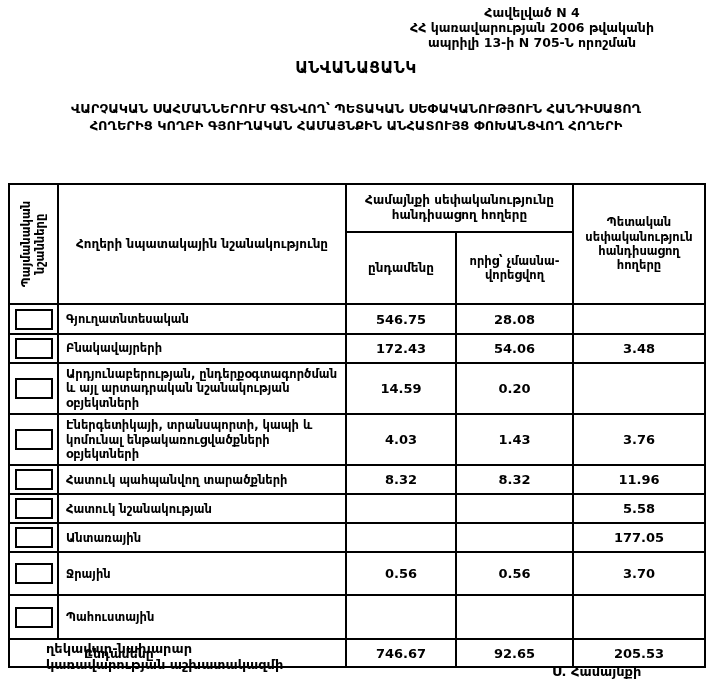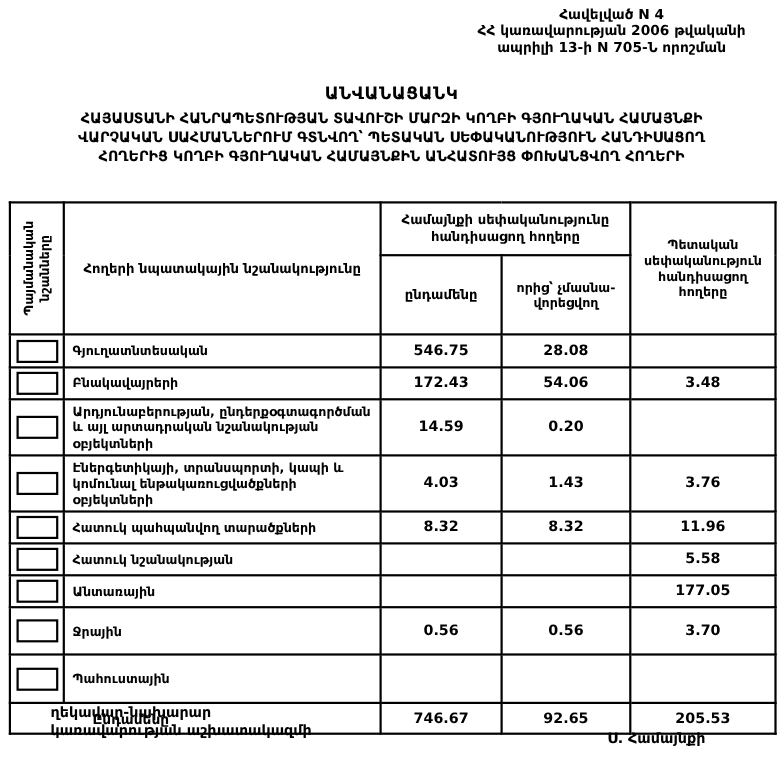--- a/index.html
+++ b/index.html
@@ -3,24 +3,24 @@
 <meta charset="utf-8">
 <style>
   html,body{margin:0;padding:0;}
   body{
     width:712px;height:689px;position:relative;overflow:hidden;
     background:#ffffff;color:#000;
     font-family:"DejaVu Sans",sans-serif;font-weight:bold;
   }
   .appendix{
     position:absolute;top:6px;left:404px;width:256px;
-    text-align:center;font-size:12.5px;line-height:1.18;margin-left:24px;
+    text-align:center;font-size:12.5px;line-height:1.18;
   }
   .doc-title{
-    position:absolute;top:76px;left:0;width:100%;
+    position:absolute;top:59px;left:0;width:100%;
     text-align:center;font-size:15.5px;letter-spacing:.5px;
   }
   .heading{
     position:absolute;top:101px;left:8px;right:8px;
     text-align:center;font-size:13px;line-height:1.3;
   }
   table.doc-table{
     position:absolute;top:183px;left:8px;width:696px;
     border-collapse:collapse;table-layout:fixed;
   }
@@ -59,21 +59,20 @@
 
 <div class="appendix">
   <div>Հավելված N 4</div>
   <div>ՀՀ կառավարության 2006 թվականի</div>
   <div>ապրիլի 13-ի N 705-Ն որոշման</div>
 </div>
 
 <div class="doc-title">ԱՆՎԱՆԱՑԱՆԿ</div>
 
 <div class="heading">
-  <div>ՀԱՅԱՍՏԱՆԻ ՀԱՆՐԱՊԵՏՈՒԹՅԱՆ ՏԱՎՈՒՇԻ ՄԱՐԶԻ ԿՈՂԲԻ ԳՅՈՒՂԱԿԱՆ ՀԱՄԱՅՆՔԻ</div>
   <div>ՎԱՐՉԱԿԱՆ ՍԱՀՄԱՆՆԵՐՈՒՄ ԳՏՆՎՈՂ՝ ՊԵՏԱԿԱՆ ՍԵՓԱԿԱՆՈՒԹՅՈՒՆ ՀԱՆԴԻՍԱՑՈՂ</div>
   <div>ՀՈՂԵՐԻՑ ԿՈՂԲԻ ԳՅՈՒՂԱԿԱՆ ՀԱՄԱՅՆՔԻՆ ԱՆՀԱՏՈՒՅՑ ՓՈԽԱՆՑՎՈՂ ՀՈՂԵՐԻ</div>
 </div>
 
 <table class="doc-table">
   <colgroup>
     <col style="width:49px">
     <col style="width:288px">
     <col style="width:110px">
     <col style="width:117px">

